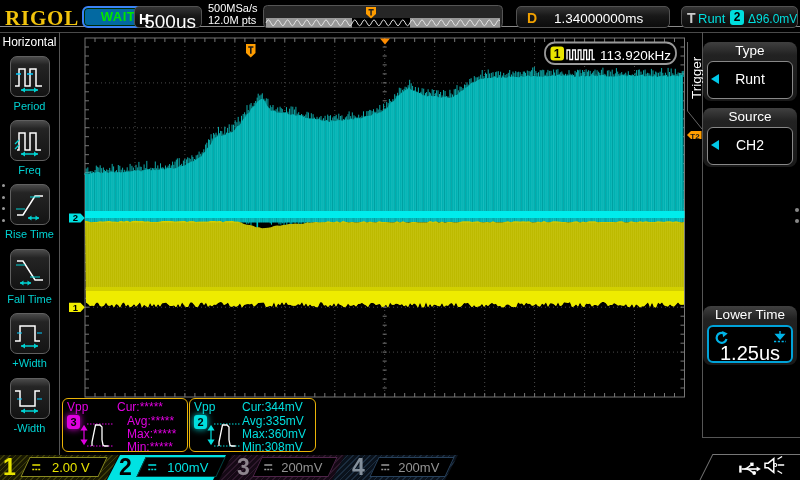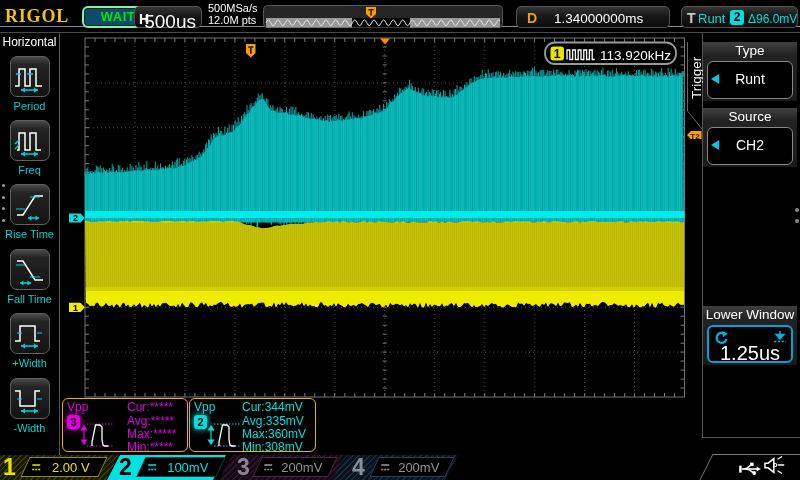--- a/index.html
+++ b/index.html
@@ -1,23 +1,23 @@
 <!DOCTYPE html>
 <html><head><meta charset="utf-8"><style>
 *{margin:0;padding:0;box-sizing:border-box}
 html,body{width:800px;height:480px;background:#000;overflow:hidden;font-family:"Liberation Sans",sans-serif}
 #scr{position:absolute;left:0;top:0;width:800px;height:480px;background:#000}
 #plot{position:absolute;left:0;top:0;z-index:1}
 .abs{position:absolute}
 
-#rigol{left:5px;top:6px;font-family:"Liberation Serif",serif;font-weight:bold;font-size:18px;color:#f2c40c;letter-spacing:0.8px;z-index:3}
+#rigol{left:5px;top:6px;font-family:"Liberation Serif",serif;font-weight:bold;font-size:21px;color:#f2c40c;letter-spacing:0.8px;z-index:3}
 #tline1{left:0;top:26px;width:800px;height:1px;background:#8a8a8a;z-index:2}
 #tline2{left:0;top:32px;width:800px;height:1px;background:#4a4a4a;z-index:2}
 .tbox{position:absolute;top:6px;height:22px;background:linear-gradient(180deg,#353535,#181818 45%,#0c0c0c);border:1px solid #525252;border-radius:5px;z-index:3}
-#wait{left:82px;width:72px;border:2px solid #86efac;border-radius:6px;background:#0c4a6e;box-shadow:inset 0 0 0 1px #002c00;color:#00e400;font-weight:bold;font-size:13px;text-align:center;line-height:18px;letter-spacing:0.5px}
+#wait{left:82px;width:72px;border:2px solid #3b82f6;border-radius:6px;background:#0369a1;box-shadow:inset 0 0 0 1px #002c00;color:#00e400;font-weight:bold;font-size:13px;text-align:center;line-height:18px;letter-spacing:0.5px}
 #hbox{left:134px;width:68px;color:#fff}
 #hbox b{position:absolute;left:4px;top:3.5px;font-size:14px}
 #hbox span{position:absolute;right:5px;top:4px;font-size:19px}
 #sas{left:208px;top:3px;color:#fff;font-size:11px;line-height:11.5px;z-index:3;white-space:nowrap}
 #dbox{left:516px;width:154px;color:#fff}
 #dbox b{position:absolute;left:10px;top:3px;font-size:14px;color:#f0a000}
 #dbox span{position:absolute;left:37px;top:3.5px;font-size:13.5px}
 #tbox{left:681px;width:117px}
 #tbox .tT{position:absolute;left:5px;top:3px;font-size:14px;font-weight:bold;color:#ccc}
 #tbox .tR{position:absolute;left:16px;top:4px;font-size:13px;color:#00dede}
@@ -28,21 +28,21 @@
 #lborder{left:59px;top:32px;width:1px;height:423px;background:#555;z-index:2}
 #ltitle{left:0;top:35px;width:59px;text-align:center;color:#fff;font-size:12px;z-index:3}
 .mbtn{position:absolute;left:10px;width:40px;height:41px;background:linear-gradient(180deg,#4a4a4a 0,#242424 20%,#131313 100%);border:1px solid #606060;border-radius:7px;z-index:3}
 .mlab{position:absolute;left:0;width:59px;text-align:center;color:#00d2d2;font-size:11px;z-index:3;white-space:nowrap}
 .sdot{position:absolute;left:2px;width:3px;height:3px;border-radius:50%;background:#999;z-index:3}
 
 #rborder{left:702px;top:32px;width:1px;height:405px;background:#555;z-index:2}
 #rbot{left:702px;top:437px;width:98px;height:1px;background:#555;z-index:2}
 #trigtab{left:683px;top:46px;width:26px;height:110px;z-index:2;color:#fff;font-size:13.5px}
 #trigtab span{position:absolute;left:6px;top:53px;transform:rotate(-90deg);transform-origin:0 0;white-space:nowrap}
-.rgrp{position:absolute;left:703px;width:94px;height:59px;background:linear-gradient(180deg,#404040 0,#222 22%,#191919 100%);border-radius:0;z-index:3}
+.rgrp{position:absolute;left:703px;width:94px;height:59px;background:linear-gradient(180deg,#404040 0,#222 22%,#191919 100%);border-radius:8px;z-index:3}
 .rgrp .glab{position:absolute;left:0;top:1px;width:100%;text-align:center;color:#fff;font-size:13.5px}
 .rgrp .gbtn{position:absolute;left:4px;top:19px;width:86px;height:38px;background:#000;border:1px solid #888;border-radius:6px}
 .tri{position:absolute;left:3px;top:12px;width:0;height:0;border-top:5.5px solid transparent;border-bottom:5.5px solid transparent;border-right:8px solid #00c8e8}
 .gval{position:absolute;left:0;top:9px;width:100%;text-align:center;color:#fff;font-size:14px}
 .rdot{position:absolute;left:795px;width:4px;height:4px;border-radius:50%;background:#888;z-index:3}
 
 .meas{position:absolute;background:#000;border:1px solid #eab308;border-radius:6px;z-index:4;font-size:12px;line-height:12px}
 .meas .ttl{position:absolute;left:4px;top:2px}
 .meas .bdg{position:absolute;left:4px;top:16px;width:13px;height:14px;border-radius:3px;color:#000;font-weight:bold;font-size:11px;text-align:center;line-height:14px}
 .meas .ln{position:absolute;white-space:nowrap}
@@ -219,21 +219,21 @@
       </div>
     </div>
 <div class="rgrp" style="top:108px">
       <div class="glab">Source</div>
       <div class="gbtn">
         <div class="tri"></div>
         <div class="gval">CH2</div>
       </div>
     </div>
 <div class="rgrp" style="top:306px">
-      <div class="glab">Lower Window</div>
+      <div class="glab">Lower Time</div>
       <div class="gbtn" style="border:2px solid #00a2d8">
         <svg width="18" height="17" viewBox="0 0 18 17" style="position:absolute;left:4px;top:3px">
 <path d="M13.5,9 a5,5 0 1 1 -2.5,-5.6" stroke="#00b4e8" fill="none" stroke-width="2.2"></path>
 <path d="M9.2,1 l5.5,2.6 -4.6,3.6 Z" fill="#00b4e8"></path>
 </svg>
         <svg width="14" height="15" viewBox="0 0 14 15" style="position:absolute;right:4px;top:3px">
 <path d="M7,1 v5 M7,9 l-4,-4.5 h8 Z" stroke="#00b4e8" fill="#00b4e8" stroke-width="1.4"></path>
 <path d="M1,11.5 h12" stroke="#00b4e8" stroke-width="1.4" stroke-dasharray="2.2 1.6"></path>
 </svg>
         <div class="gval" style="top:15px;font-size:20px">1.25us</div>
@@ -242,21 +242,21 @@
 <div class="rdot" style="top:208px"></div>
 <div class="rdot" style="top:219px"></div>
 <div class="meas" style="left:62px;top:398px;width:126px;height:54px;color:#e000e0">
 <div class="ttl">Vpp</div>
       <div class="bdg" style="background:#e000e0;box-shadow:0 0 7px #e000e0">3</div>
 <svg width="40" height="30" viewBox="0 0 40 30" style="position:absolute;left:17px;top:21px">
 <path d="M7,4 h26 M7,26 h26" stroke="#e000e0" stroke-width="1" stroke-dasharray="1.5 1.5" fill="none"></path>
 <path d="M4,6 v18 M4,6 l-2.5,4 h5 Z M4,24 l-2.5,-4 h5 Z" stroke="#e000e0" fill="#e000e0" stroke-width="1.2"></path>
 <path d="M12,26 v-4 l3.5,-17 h4.5 l2,2 v13 l1,5 l1.5,1 h4" stroke="#fff" fill="none" stroke-width="1.3"></path>
 </svg>
-<div class="ln" style="left:64px;top:2px">Cur:*****</div>
+<div class="ln" style="left:54px;top:2px">Cur:*****</div>
 <div class="ln" style="left:64px;top:15.5px">Avg:*****</div>
 <div class="ln" style="left:64px;top:28.5px">Max:*****</div>
 <div class="ln" style="left:64px;top:41.5px">Min:*****</div>
 </div>
 <div class="meas" style="left:189px;top:398px;width:127px;height:54px;color:#00dede">
 <div class="ttl">Vpp</div>
       <div class="bdg" style="background:#00dede;box-shadow:0 0 7px #00dede">2</div>
 <svg width="40" height="30" viewBox="0 0 40 30" style="position:absolute;left:17px;top:21px">
 <path d="M7,4 h26 M7,26 h26" stroke="#00dede" stroke-width="1" stroke-dasharray="1.5 1.5" fill="none"></path>
 <path d="M4,6 v18 M4,6 l-2.5,4 h5 Z M4,24 l-2.5,-4 h5 Z" stroke="#00dede" fill="#00dede" stroke-width="1.2"></path>

